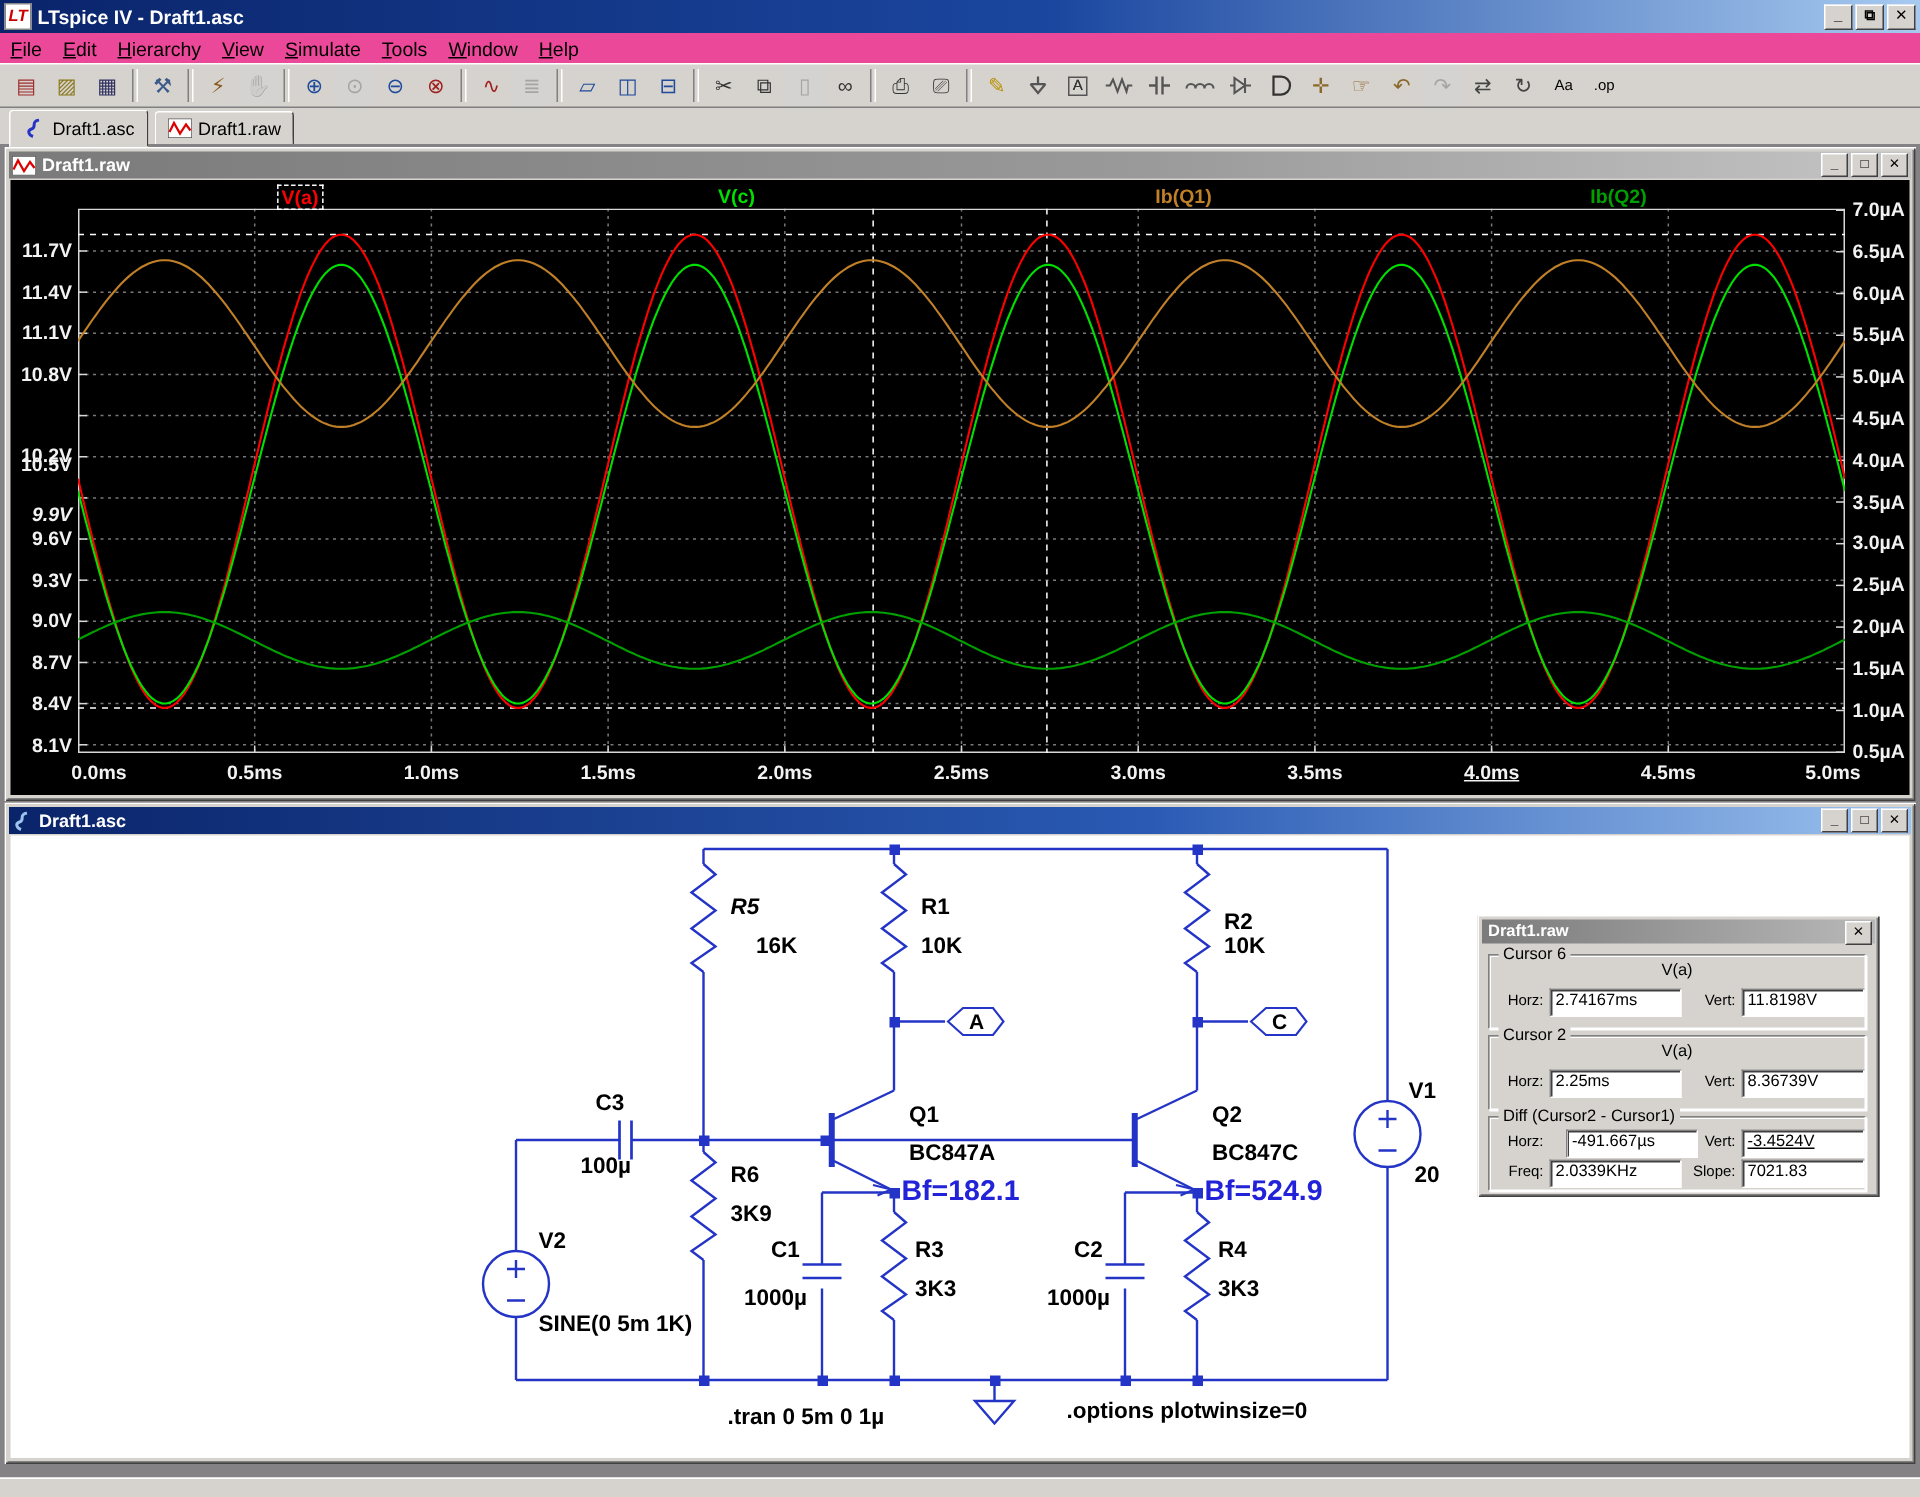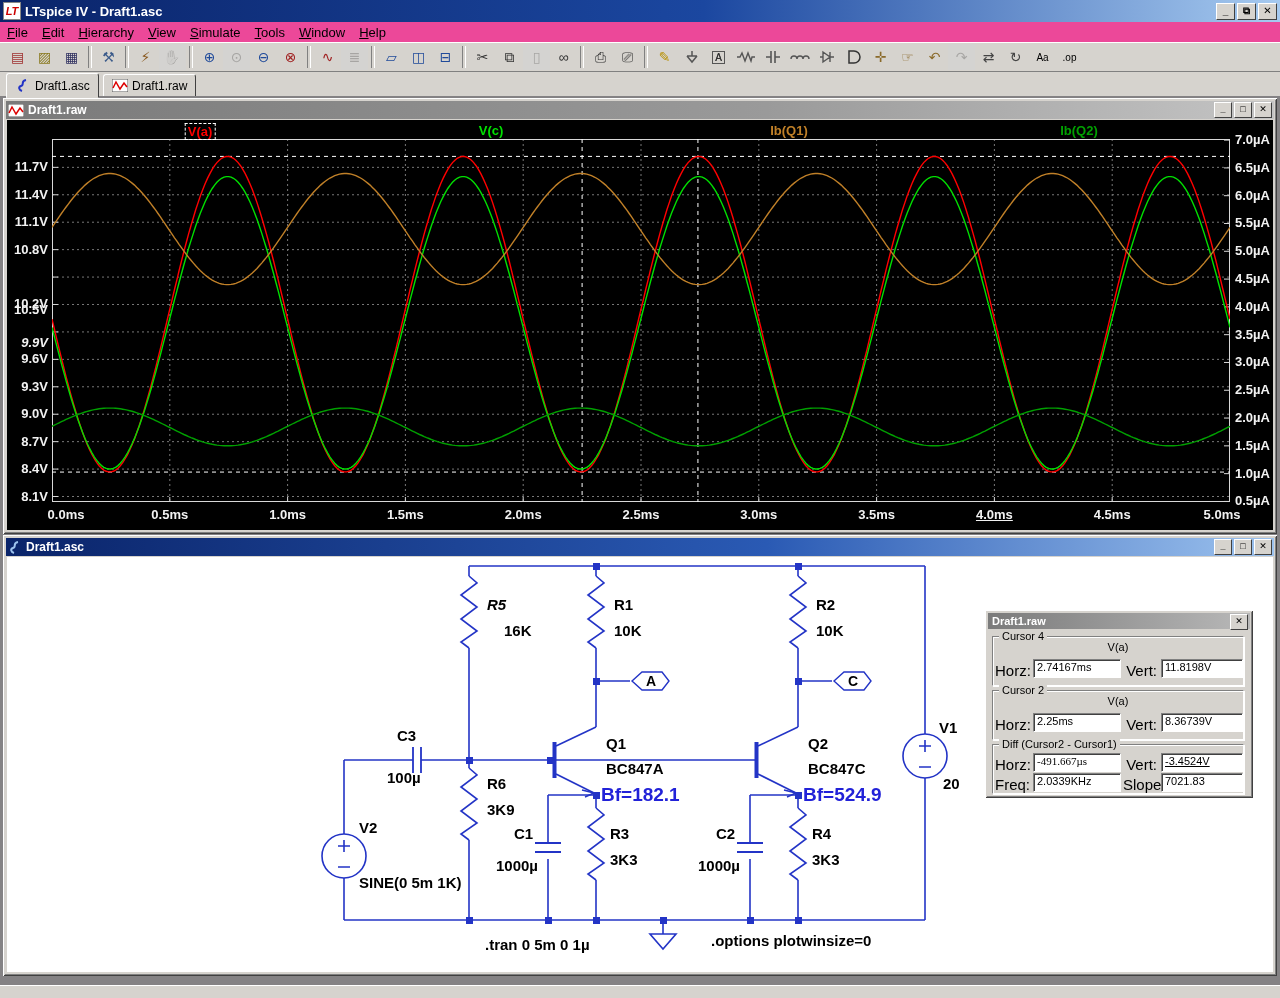--- a/index.html
+++ b/index.html
@@ -60,21 +60,21 @@
     box-shadow:inset 1px 1px 0 #fff,inset -1px -1px 0 #404040,inset 2px 2px 0 #d6d3ce,inset -2px -2px 0 #808080;z-index:5;}
   #cursorDlgTitle{position:absolute;left:3px;top:3px;right:3px;height:16px;
     background:linear-gradient(90deg,#7b7b7b,#b8b8b8);color:#fff;font-size:11px;font-weight:bold;
     display:flex;align-items:center;padding-left:4px;}
   #cursorDlgClose{position:absolute;right:2px;top:1px;width:16px;height:14px;background:#d6d3ce;
     border:1px solid;border-color:#fff #404040 #404040 #fff;font-size:9px;font-weight:bold;text-align:center;line-height:12px;color:#000;}
   .group{position:absolute;left:7px;width:250px;border:1px solid;border-color:#808080 #fff #fff #808080;
     box-shadow:inset 1px 1px 0 #fff, 1px 1px 0 #fff;}
   .group-legend{position:absolute;top:-7px;left:6px;background:#d6d3ce;padding:0 3px;font-size:11px;color:#000;}
   .sigrow{position:absolute;width:100%;text-align:center;font-size:11px;color:#000;}
-  .fldlab{position:absolute;font-size:15px;color:#000;text-align:right;}
+  .fldlab{position:absolute;font-size:10px;color:#000;text-align:right;}
   .fld{position:absolute;height:15px;background:#fff;border:1px solid;border-color:#808080 #fff #fff #808080;
     box-shadow:inset 1px 1px 0 #404040;font-size:11px;color:#000;padding:1px 3px;white-space:nowrap;overflow:hidden;}
   
   #statusbar{position:absolute;left:0;top:985px;width:100%;height:13px;background:#d6d3ce;border-top:1px solid #fff;}
 </style>
 </head>
 <body>
 
 <div class="titlebar">
   <div class="app-icon">LT</div>
@@ -336,39 +336,39 @@
     </div>
     <div id="ascContent" style="width:1266px;height:415px;">
 
       <div id="cursorDlg" style="left:978px;top:53px;">
         <div id="cursorDlgTitle">
           <span>Draft1.raw</span>
           <div id="cursorDlgClose">✕</div>
         </div>
         <div id="cursorDlgBody">
             <div class="group" style="top: 26px; height: 48px;">
-              <div class="group-legend">Cursor 4</div>
+              <div class="group-legend">Cursor 6</div>
               <div class="sigrow" style="top: 4px;">V(a)</div>
               <div class="fldlab" style="top: 25px; left: 2px; width: 34px;">Horz:</div>
               <div class="fld" style="top: 22px; left: 40px; width: 80px;">2.74167ms</div>
               <div class="fldlab" style="top: 25px; left: 130px; width: 34px;">Vert:</div>
               <div class="fld" style="top: 22px; left: 168px; width: 74px;">11.8198V</div>
             </div>
             <div class="group" style="top: 80px; height: 48px;">
               <div class="group-legend">Cursor 2</div>
               <div class="sigrow" style="top: 4px;">V(a)</div>
               <div class="fldlab" style="top: 25px; left: 2px; width: 34px;">Horz:</div>
               <div class="fld" style="top: 22px; left: 40px; width: 80px;">2.25ms</div>
               <div class="fldlab" style="top: 25px; left: 130px; width: 34px;">Vert:</div>
               <div class="fld" style="top: 22px; left: 168px; width: 74px;">8.36739V</div>
             </div>
             <div class="group" style="top: 134px; height: 48px;">
               <div class="group-legend">Diff (Cursor2 - Cursor1)</div>
               <div class="fldlab" style="top: 11px; left: 2px; width: 34px;">Horz:</div>
-              <div class="fld" style="top: 8px; left: 40px; width: 80px; font-family: Liberation Serif, serif;">-491.667µs</div>
+              <div class="fld" style="top: 8px; left: 51px; width: 80px;">-491.667µs</div>
               <div class="fldlab" style="top: 11px; left: 130px; width: 34px;">Vert:</div>
               <div class="fld" style="top: 8px; left: 168px; width: 74px; text-decoration: underline;">-3.4524V</div>
               <div class="fldlab" style="top: 31px; left: 2px; width: 34px;">Freq:</div>
               <div class="fld" style="top: 28px; left: 40px; width: 80px;">2.0339KHz</div>
               <div class="fldlab" style="top: 31px; left: 130px; width: 34px;">Slope:</div>
               <div class="fld" style="top: 28px; left: 168px; width: 74px;">7021.83</div>
             </div>
           </div>
       </div>
 
@@ -439,21 +439,21 @@
           <path d="M643,377 H669 L656,392 Z" fill="none" stroke="#2334c6" stroke-width="1.6"></path>
           <polygon points="625,124 635,115 655,115 662,124 655,133 635,133" fill="#fff" stroke="#2334c6" stroke-width="1.4"></polygon>
           <text x="644" y="129" text-anchor="middle" font-size="14px" font-weight="bold" fill="#000" font-family="&quot;Liberation Sans&quot;,sans-serif">A</text>
           <polygon points="827,124 837,115 857,115 864,124 857,133 837,133" fill="#fff" stroke="#2334c6" stroke-width="1.4"></polygon>
           <text x="846" y="129" text-anchor="middle" font-size="14px" font-weight="bold" fill="#000" font-family="&quot;Liberation Sans&quot;,sans-serif">C</text>
         </svg>
         <div class="slabel" style="left: 480px; top: 39px; font-style: italic;">R5</div>
         <div class="slabel" style="left: 480px; top: 65px; margin-left: 17px;">16K</div>
         <div class="slabel" style="left: 607px; top: 39px;">R1</div>
         <div class="slabel" style="left: 607px; top: 65px;">10K</div>
-        <div class="slabel" style="left: 809px; top: 39px; text-align: right;">R2</div>
+        <div class="slabel" style="left: 809px; top: 49px; text-align: right;">R2</div>
         <div class="slabel" style="left: 809px; top: 65px;">10K</div>
         <div class="slabel" style="left: 390px; top: 170px;">C3</div>
         <div class="slabel" style="left: 380px; top: 212px;">100µ</div>
         <div class="slabel" style="left: 480px; top: 218px;">R6</div>
         <div class="slabel" style="left: 480px; top: 244px;">3K9</div>
         <div class="slabel" style="left: 352px; top: 262px;">V2</div>
         <div class="slabel" style="left: 352px; top: 317px;">SINE(0 5m 1K)</div>
         <div class="slabel" style="left: 599px; top: 178px;">Q1</div>
         <div class="slabel" style="left: 599px; top: 203px;">BC847A</div>
         <div class="slabel" style="left: 801px; top: 178px;">Q2</div>

